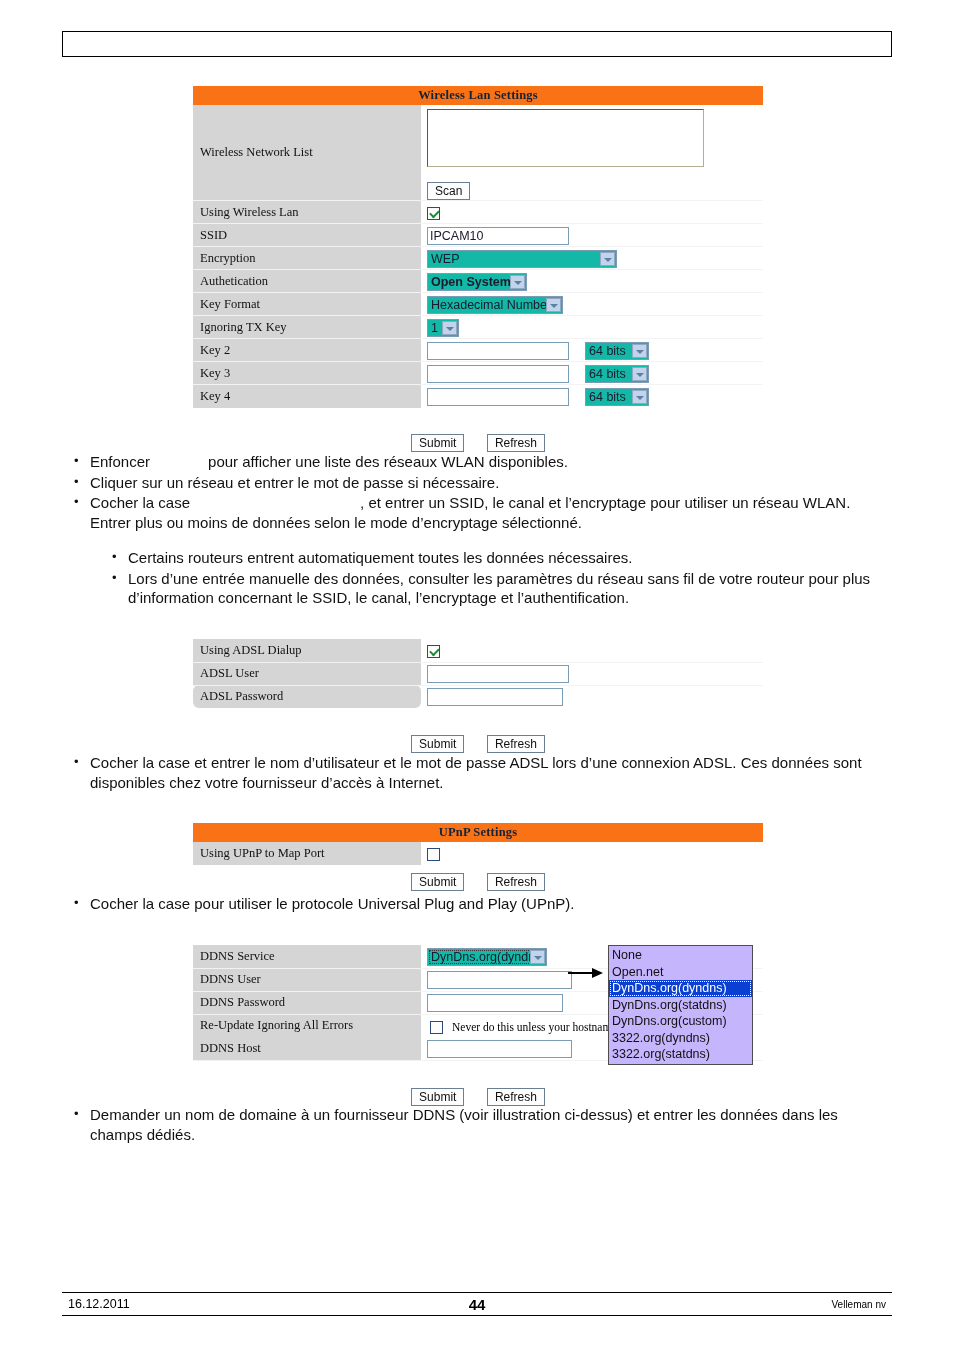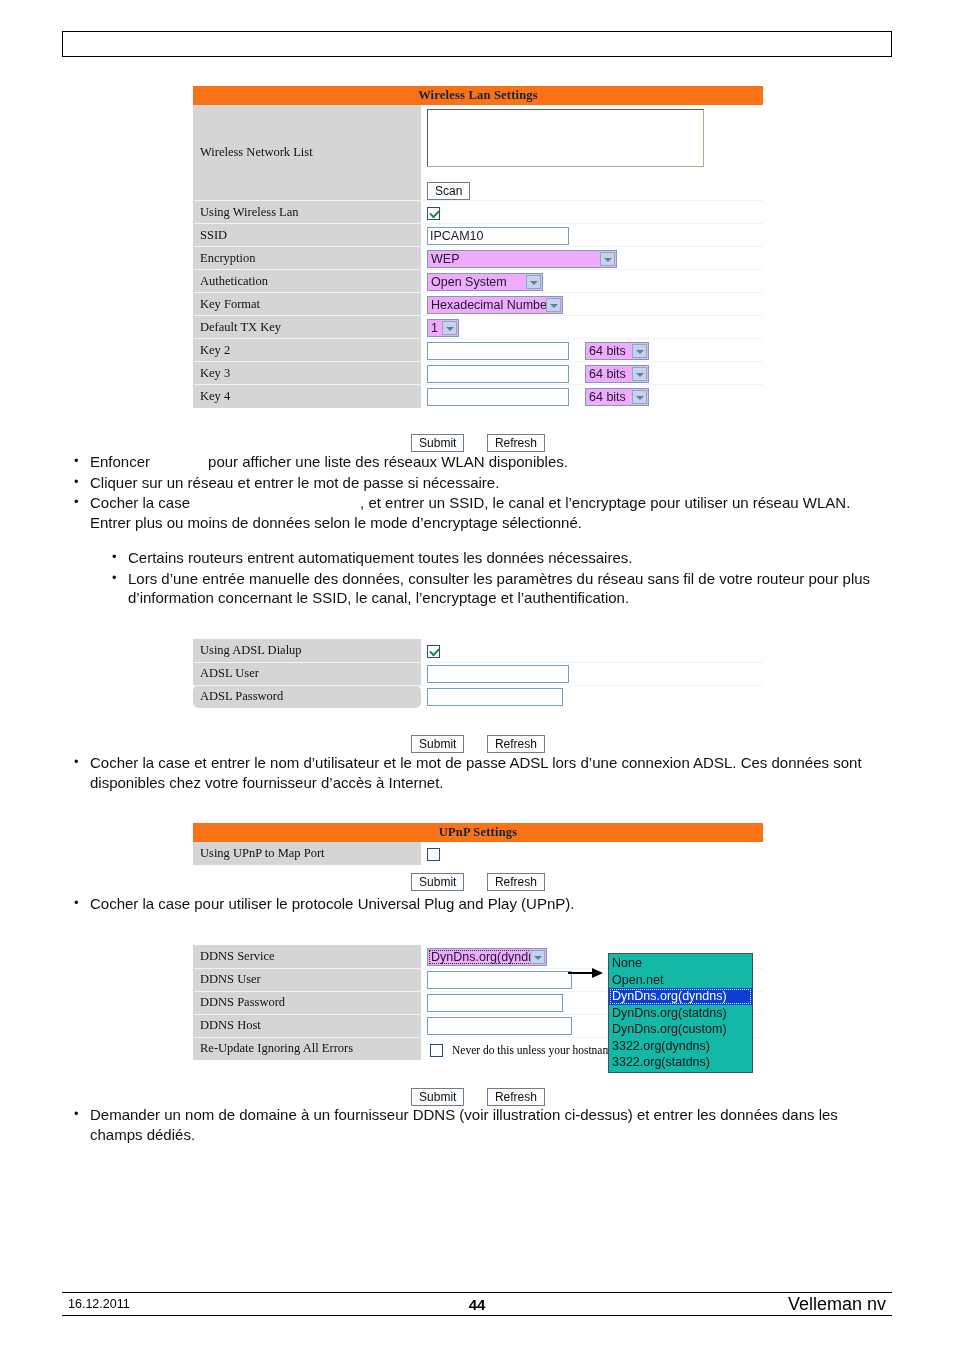--- a/index.html
+++ b/index.html
@@ -27,21 +27,21 @@
     position: absolute;
     left: 62px; top: 1292px;
     width: 830px; height: 24px;
     border-top: 1.2px solid #000;
     border-bottom: 1.2px solid #000;
     display: flex;
     align-items: center;
   }
   .footer-left  { width: 33%; font-size: 12.5px; padding-left: 6px; }
   .footer-mid   { width: 34%; text-align: center; font-size: 15px; font-weight: bold; }
-  .footer-right { width: 33%; text-align: right; font-size: 18px; padding-right: 6px; }
+  .footer-right { width: 33%; text-align: right; font-size: 10px; padding-right: 6px; }
 
   
   .cfg-table {
     position: absolute;
     width: 570px;
     left: 193px;
     border-collapse: collapse;
     font-family: "Liberation Serif", serif;
     background: #ffffff;
   }
@@ -112,21 +112,21 @@
     color: #111;
     text-align: center;
     vertical-align: middle;
     cursor: default;
   }
 
   .sel {
     display: inline-block;
     height: 18px;
     border: 1px solid #7b9cb5;
-    background: #f0abfc;
+    background: #14b8a6;
     font-family: "Liberation Sans", sans-serif;
     font-size: 12.5px;
     line-height: 17px;
     color: #1a1a2e;
     vertical-align: middle;
     position: relative;
     white-space: nowrap;
     padding-left: 3px;
     padding-right: 19px;
   }
@@ -140,21 +140,21 @@
   }
   .sel .arrow::after {
     content: "";
     position: absolute;
     left: 3px; top: 5px;
     border-left: 4px solid transparent;
     border-right: 4px solid transparent;
     border-top: 4px solid #5a7fa8;
   }
   .sel-w190 { width: 190px; }
-  .sel-w96  { width: 116px;  }
+  .sel-w96  { width: 100px; font-weight: bold;  }
   .sel-w136 { width: 136px; }
   .sel-w30  { width: 32px;  }
   .sel-w64  { width: 64px;  }
   .sel-w118 { width: 120px; }
 
   .cb {
     display: inline-block;
     width: 13px; height: 13px;
     border: 1px solid #2a4b78;
     background: #fdfdfd;
@@ -180,26 +180,25 @@
     padding-top: 3px;
   }
   .submit-row .btn { margin: 0 9px; }
 
   
   .dropdown-pop {
     position: absolute;
     left: 608px; top: 945px;
     width: 145px;
     border: 1px solid #4d4d4d;
-    background: #14b8a6;
+    background: #c4b5fd;
     font-family: "Liberation Sans", sans-serif;
     font-size: 12.5px;
     z-index: 40;
     padding: 1px 0 1px 0;
-    margin-top: 8px;
   }
   .dd-opt {
     height: 16.5px;
     line-height: 16px;
     padding-left: 3px;
     color: #111;
     white-space: nowrap;
   }
   .dd-opt.sel-opt {
     background: #0a3fd1;
@@ -282,21 +281,21 @@
       <span class="sel sel-w96"><span>Open System</span><i class="arrow"></i></span>
     </td>
   </tr>
   <tr>
     <td class="cfg-label">Key Format</td>
     <td class="cfg-value">
       <span class="sel sel-w136"><span>Hexadecimal Number</span><i class="arrow"></i></span>
     </td>
   </tr>
   <tr>
-    <td class="cfg-label">Default TX Key</td>
+    <td class="cfg-label">Ignoring TX Key</td>
     <td class="cfg-value">
       <span class="sel sel-w30"><span>1</span><i class="arrow"></i></span>
     </td>
   </tr>
   <tr>
     <td class="cfg-label">Key 2</td>
     <td class="cfg-value">
       <span class="ti ti-142"></span>
       <span class="sel sel-w64" style="margin-left:12px;"><span>64 bits</span><i class="arrow"></i></span>
     </td>
@@ -411,30 +410,30 @@
       <span class="ti ti-145"></span>
     </td>
   </tr>
   <tr>
     <td class="cfg-label">DDNS Password</td>
     <td class="cfg-value">
       <span class="ti ti-136"></span>
     </td>
   </tr>
   <tr>
-    <td class="cfg-label">DDNS Host</td>
-    <td class="cfg-value">
-      <span class="ti ti-145"></span>
-    </td>
-  </tr>
-  <tr>
     <td class="cfg-label" style="border-bottom:none;">Re-Update Ignoring All Errors</td>
     <td class="cfg-value" style="border-bottom:none;">
       <span class="cb" style="margin-left:3px;"></span>
       <span style="font-family:'Liberation Serif',serif;font-size:11.5px;margin-left:5px;vertical-align:middle;">Never do this unless your hostname has been unblocked</span>
+    </td>
+  </tr>
+  <tr>
+    <td class="cfg-label">DDNS Host</td>
+    <td class="cfg-value">
+      <span class="ti ti-145"></span>
     </td>
   </tr>
 </tbody>
   </table>
 
 <div class="dropdown-pop">
   <div class="dd-opt">None</div>
   <div class="dd-opt">Open.net</div>
   <div class="dd-opt sel-opt">DynDns.org(dyndns)</div>
   <div class="dd-opt">DynDns.org(statdns)</div>

